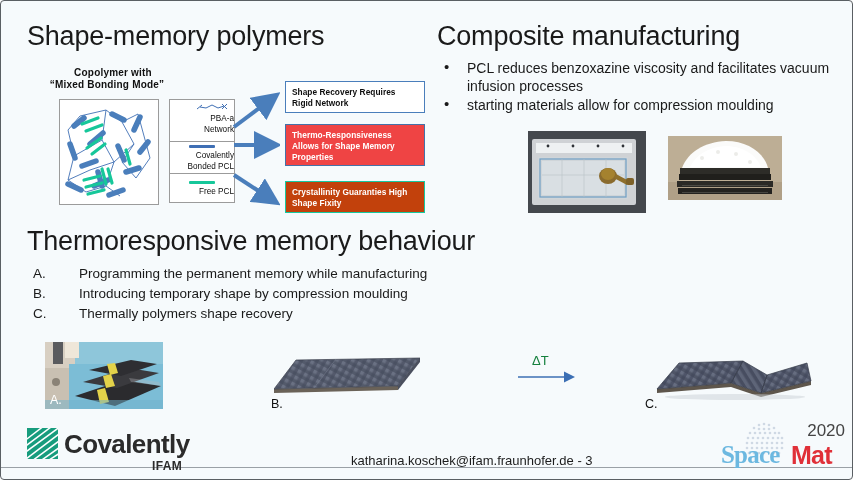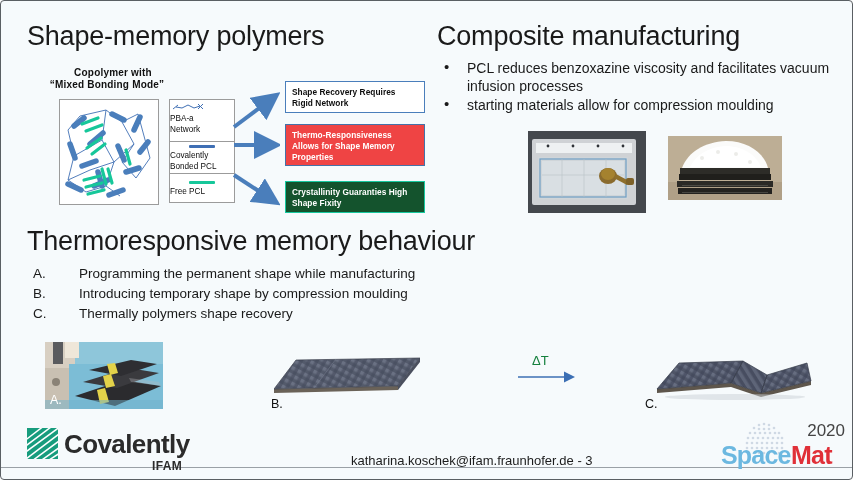--- a/index.html
+++ b/index.html
@@ -49,21 +49,21 @@
   }
 
   
   #legend{
     position:absolute;left:142px;top:38px;width:66px;height:104px;
     border:1px solid #9b9b9b;background:#ffffff;box-sizing:border-box;
   }
   .leg-cell{
     position:relative;box-sizing:border-box;
     border-bottom:1px solid #9b9b9b;
-    text-align:left;
+    text-align:right;
     font-size:8.2px;
     color:#0d0d0d;
     line-height:11px;
     padding-top:2px;
   }
   .leg-cell:last-child{border-bottom:none;}
   #leg-a{height:42px;}
   #leg-b{height:32px;}
   #leg-c{height:28px;padding-top:6px;}
   .leg-swatch{display:block;margin:1px auto 2px auto;height:3px;width:26px;border-radius:1px;}
@@ -77,21 +77,21 @@
     width:140px;
     font-size:8.3px;
     font-weight:bold;
     line-height:11px;
     padding:5px 6px;
     letter-spacing:0.05px;
     margin-left:12px;
   }
   #co-1{top:20px;height:32px;background:#ffffff;border:1px solid #4a7ebb;color:#0d0d0d;}
   #co-2{top:63px;height:42px;background:#ef4444;border:1px solid #4472a8;color:#ffffff;}
-  #co-3{top:120px;height:32px;background:#14532d;border:1px solid #17c9a0;color:#ffffff;}
+  #co-3{top:120px;height:32px;background:#c2410c;border:1px solid #17c9a0;color:#ffffff;}
 
   
   .conn{position:absolute;}
 
   
   #comp-bullets{position:absolute;left:436px;top:58px;width:400px;}
   .bullet{
     position:relative;
     font-size:14px;
     color:#1a1a1a;
@@ -137,21 +137,21 @@
 
   
   #fh-logo{position:absolute;left:26px;top:427px;width:175px;height:48px;}
   #fh-mark{position:absolute;left:0;top:0;width:31px;height:31px;background:#179c7d;overflow:hidden;}
   #fh-word{position:absolute;left:37px;top:1px;font-size:26px;font-weight:bold;color:#2b2b2b;letter-spacing:-0.6px;}
   #fh-sub{position:absolute;left:125px;top:31px;font-size:12px;font-weight:bold;color:#2b2b2b;letter-spacing:0.4px;}
 
   
   #sm-logo{position:absolute;left:706px;top:418px;width:140px;height:54px;}
   #sm-year{position:absolute;right:2px;top:2px;font-size:17px;color:#444;font-weight:400;}
-  #sm-space{position:absolute;left:14px;top:22px;font-size:25px;font-weight:bold;color:#6cb8e0;letter-spacing:-0.8px;}
+  #sm-space{position:absolute;left:14px;top:22px;font-size:25px;font-weight:bold;color:#6cb8e0;letter-spacing:-0.8px;font-family:Liberation Serif, serif;}
   #sm-mat{position:absolute;left:84px;top:22px;font-size:25px;font-weight:bold;color:#e03038;letter-spacing:-0.8px;}
   #sm-globe{position:absolute;left:28px;top:0px;width:58px;height:40px;}
 </style>
 </head>
 <body>
 
 <div id="slide">
 
   <div class="title" id="title-smp">Shape-memory polymers</div>
 
@@ -309,21 +309,21 @@
       <g fill="#6c6a63" opacity="0.5">
         <rect x="14" y="56" width="86" height="1"></rect>
         <rect x="14" y="49" width="86" height="1"></rect>
       </g>
     </svg>
   </div>
 
   <div id="thermo-list">
     <div class="tl-row">
       <span class="marker">A.</span>
-      <span>Programming the permanent shape while manufacturing</span>
+      <span>Programming the permanent memory while manufacturing</span>
     </div>
     <div class="tl-row">
       <span class="marker">B.</span>
       <span>Introducing temporary shape by compression moulding</span>
     </div>
     <div class="tl-row">
       <span class="marker">C.</span>
       <span>Thermally polymers shape recovery</span>
     </div>
   </div>

